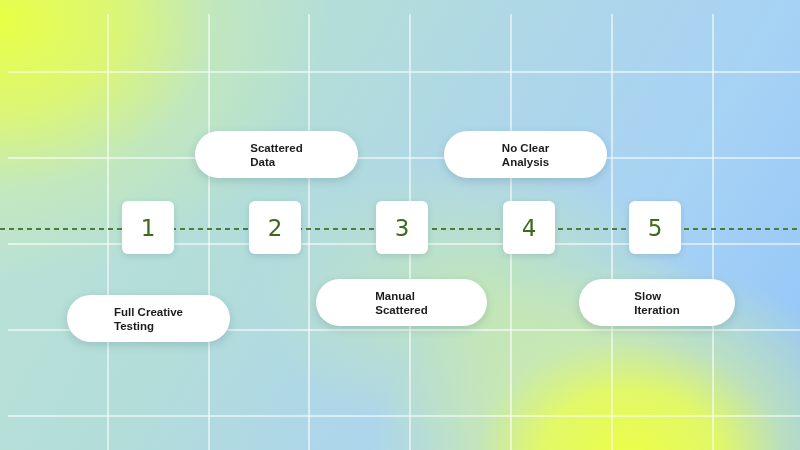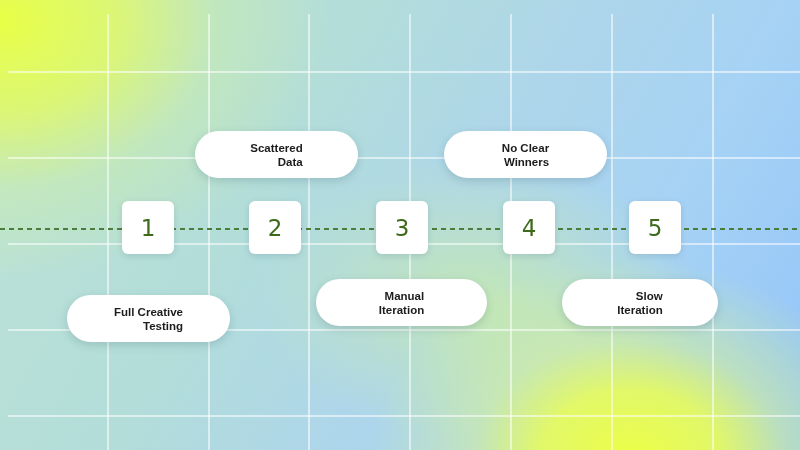--- a/index.html
+++ b/index.html
@@ -22,21 +22,21 @@
     position: absolute; top: 201px; width: 52px; height: 53px;
     background: #fff; border-radius: 6px;
     box-shadow: 0 2px 6px rgba(60,90,110,0.18);
     display: flex; align-items: center; justify-content: center;
   }
   .num-box span { font-size: 23px; font-weight: 500; color: #3e6a1c; font-family: "DejaVu Sans", sans-serif; }
   .pill {
     position: absolute; height: 47px;
     background: #fff; border-radius: 24px;
     box-shadow: 0 3px 8px rgba(60,90,110,0.22);
-    display: flex; align-items: center; justify-content: center; text-align: right;
+    display: flex; align-items: center; justify-content: center; text-align: left;
   }
   .pill span { font-size: 11.5px; font-weight: 700; color: #1c1c1c; line-height: 14px; white-space: pre-line; }
 </style>
 </head>
 <body>
 
 <div class="bg"></div>
 
 <div>
   <div class="grid-v" style="left:107px"></div>
@@ -74,22 +74,22 @@
 <div class="pill" style="left:67px; top:295px; width:163px">
   <span>Full Creative
 Testing</span>
 </div>
 <div class="pill" style="left:195px; top:131px; width:163px">
   <span>Scattered
 Data</span>
 </div>
 <div class="pill" style="left:316px; top:279px; width:171px">
   <span>Manual
-Iteration</span>
+Scattered</span>
 </div>
 <div class="pill" style="left:444px; top:131px; width:163px">
   <span>No Clear
-Winners</span>
+Analysis</span>
 </div>
-<div class="pill" style="left:562px; top:279px; width:156px">
+<div class="pill" style="left:579px; top:279px; width:156px">
   <span>Slow
 Iteration</span>
 </div>
 
 </body></html>

